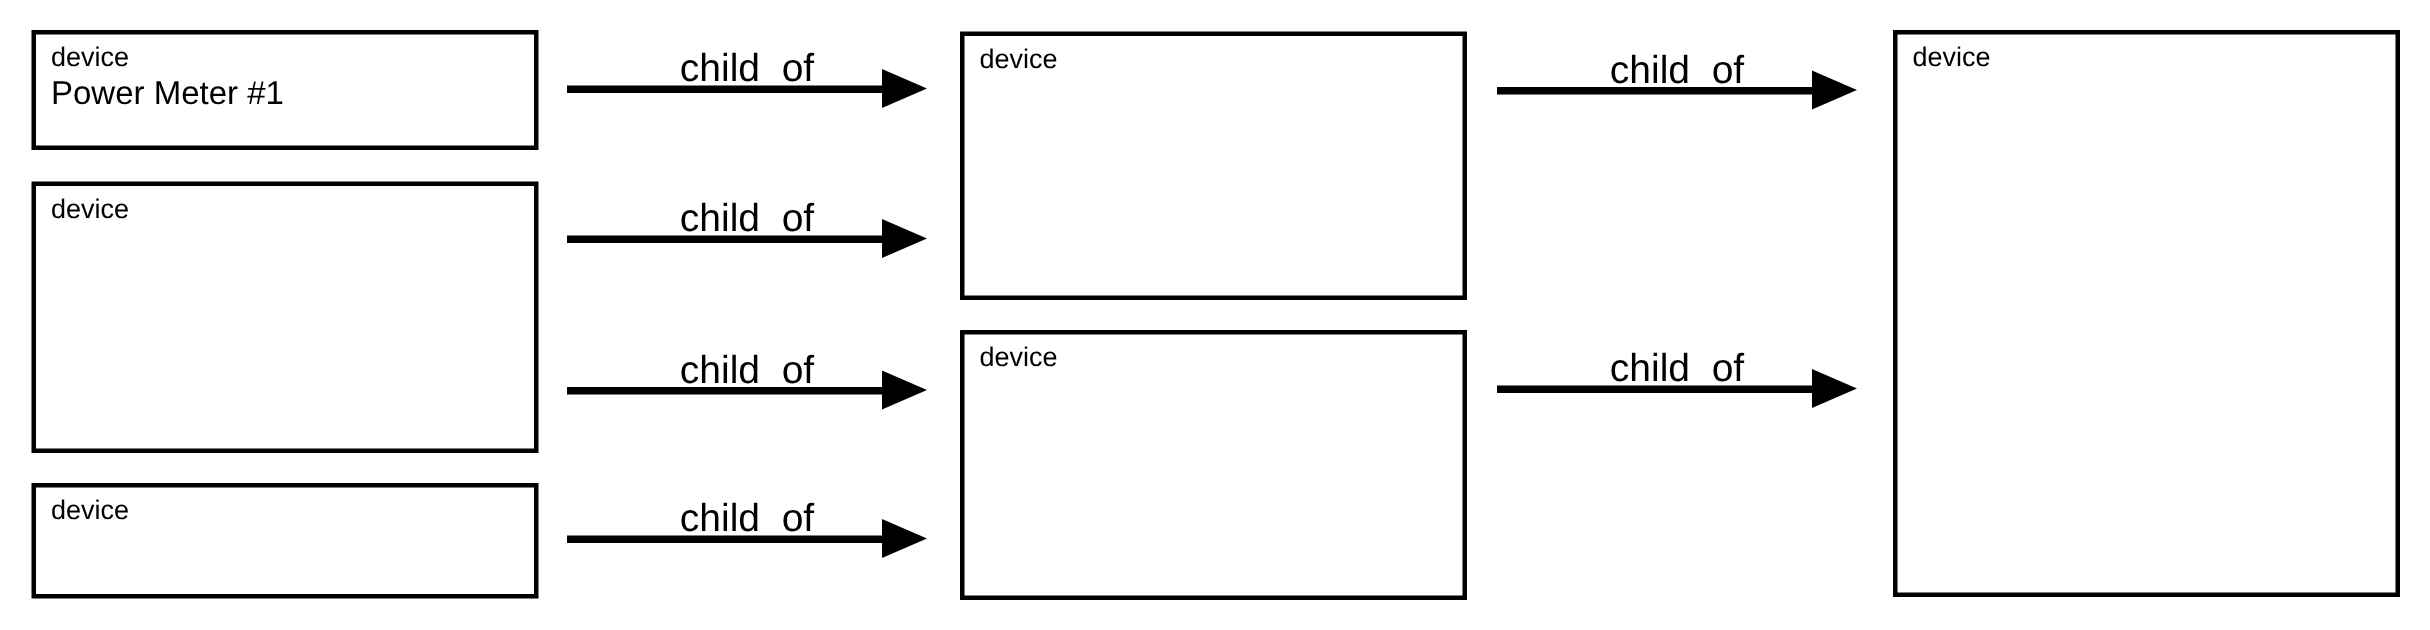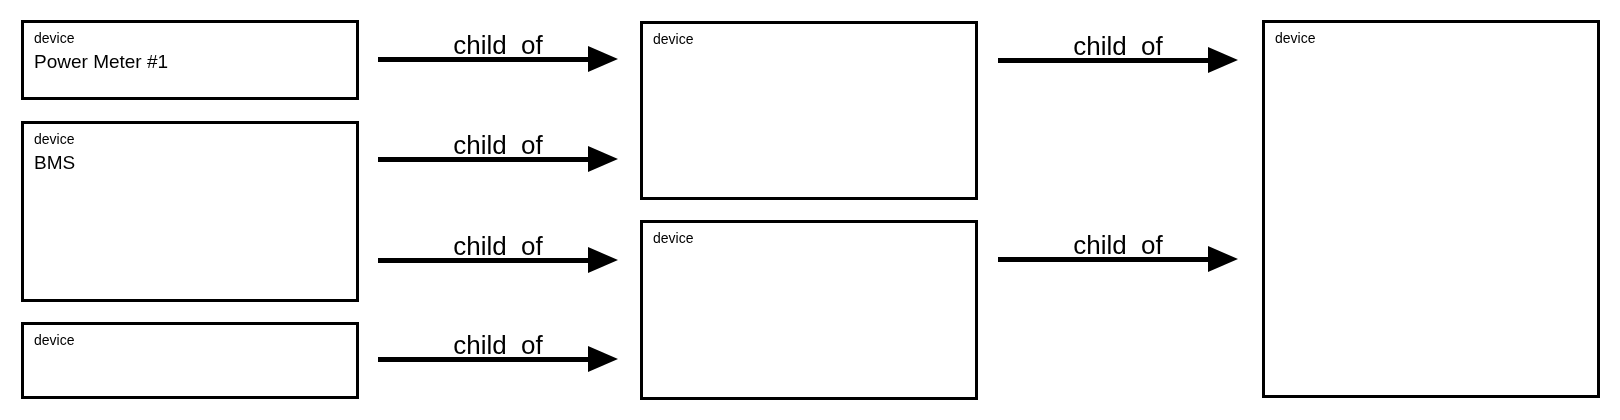--- a/index.html
+++ b/index.html
@@ -17,26 +17,26 @@
     overflow: hidden;
   }
   .node {
     position: absolute;
     box-sizing: border-box;
     border: 3px solid #000000;
     background: #ffffff;
     padding: 6px 10px;
   }
   .node .type-label {
-    font-size: 14px;
+    font-size: 18px;
     line-height: 18px;
     color: #000000;
   }
   .node .node-name {
-    font-size: 19px;
+    font-size: 22px;
     line-height: 30px;
     color: #000000;
   }
   .edge {
     position: absolute;
     height: 48px;
   }
   .edge .shaft {
     position: absolute;
     left: 0;
@@ -71,21 +71,20 @@
 
 <div class="canvas">
 
   <div class="node" style="left:21px; top:20px; width:338px; height:80px;">
     <div class="type-label">device</div>
     <div class="node-name">Power Meter #1</div>
   </div>
 
   <div class="node" style="left:21px; top:121px; width:338px; height:181px;">
     <div class="type-label">device</div>
-    <div class="node-name">BMS</div>
   </div>
 
   <div class="node" style="left:21px; top:322px; width:338px; height:77px;">
     <div class="type-label">device</div>
   </div>
 
   <div class="node" style="left:640px; top:21px; width:338px; height:179px;">
     <div class="type-label">device</div>
   </div>
 

